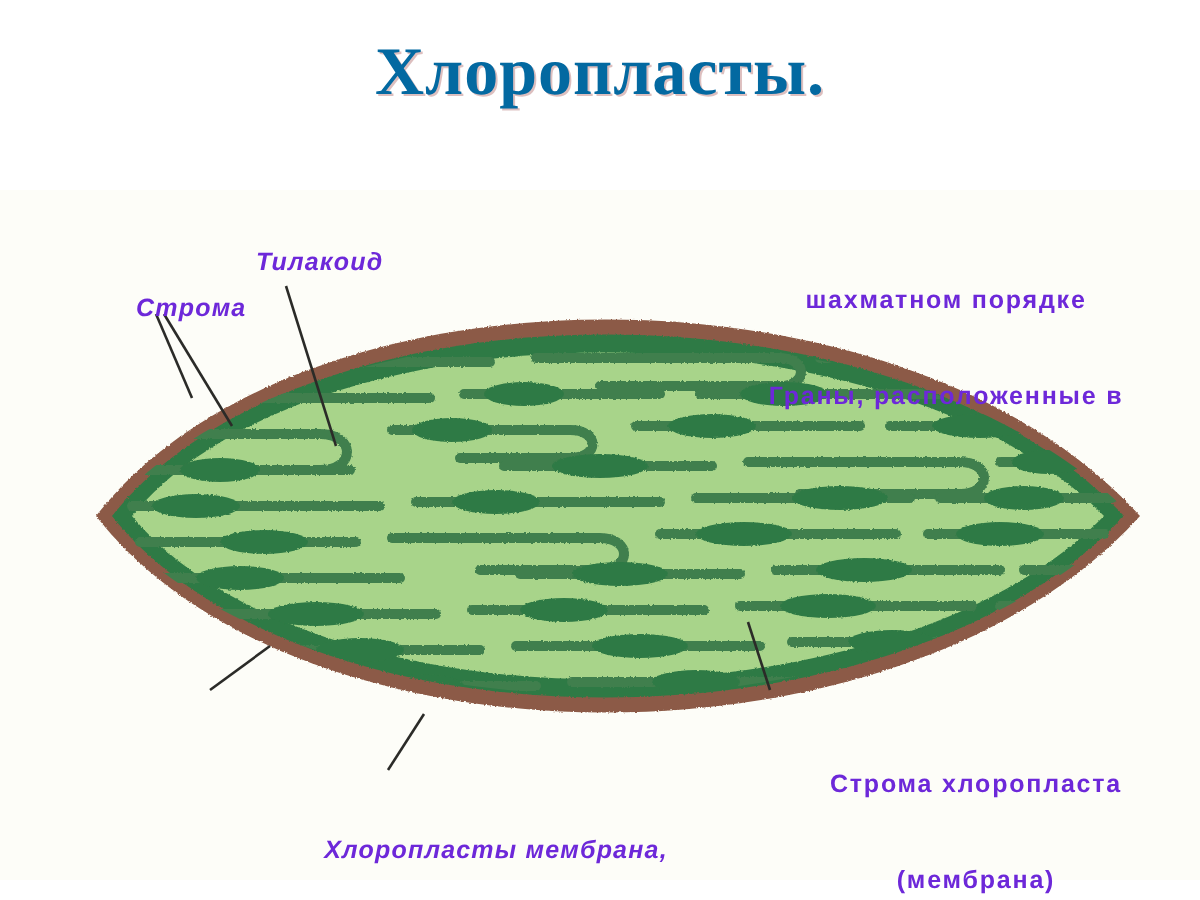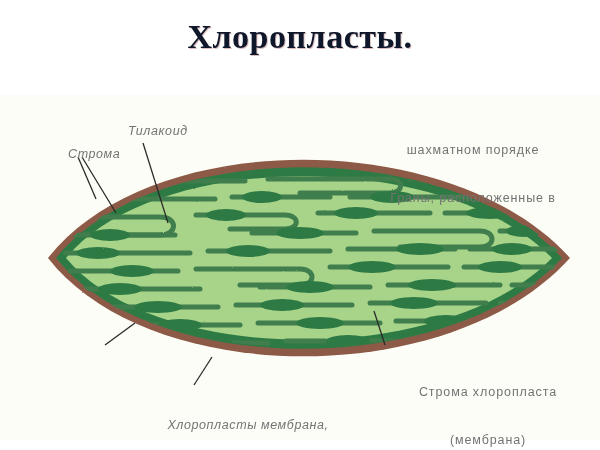--- a/index.html
+++ b/index.html
@@ -17,43 +17,44 @@
   }
   #title {
     position: absolute;
     left: 0;
     top: 18px;
     width: 600px;
     text-align: center;
     font-family: "Liberation Serif", serif;
     font-weight: bold;
     font-size: 34px;
-    color: #0f172a;
+    color: #0369a1;
     letter-spacing: 0.5px;
     text-shadow: 1px 1px 0 rgba(120,0,0,0.25);
   }
   #figure {
     position: absolute;
     left: 0;
     top: 95px;
     width: 600px;
     height: 345px;
     background: #fdfdf8;
   }
   #figure svg {
     display: block;
   }
   .lbl {
     position: absolute;
     font-family: "Liberation Sans", sans-serif;
-    color: #737373;
+    color: #6d28d9;
     font-size: 12.5px;
     letter-spacing: 0.9px;
     line-height: 1.28;
     white-space: pre;
+    font-weight: bold;
   }
   .lbl.italicish {
     font-style: italic;
     letter-spacing: 0.6px;
   }
   .lbl.center { text-align: center; }
 </style>
 </head>
 <body>
 

